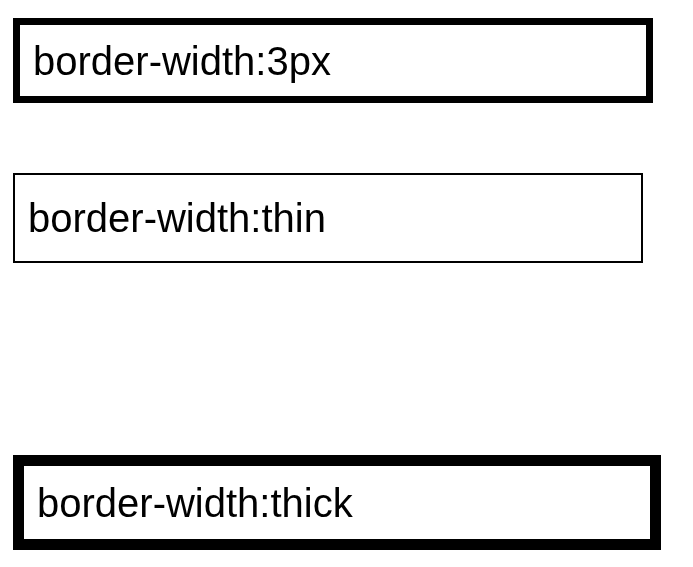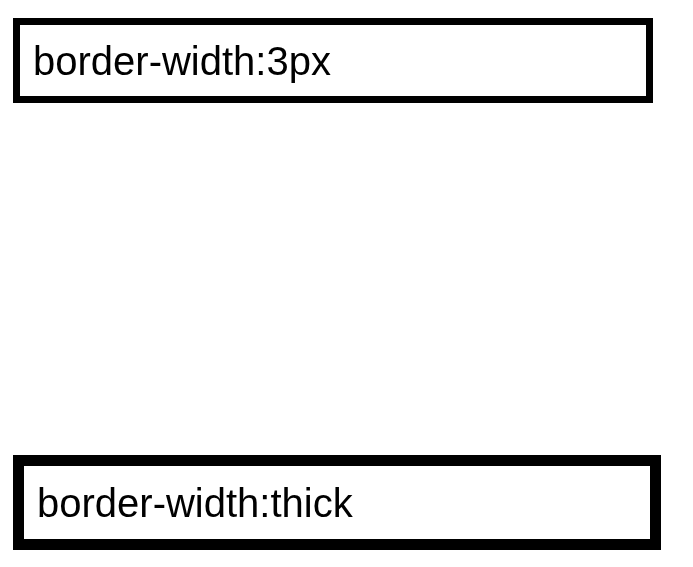--- a/index.html
+++ b/index.html
@@ -41,19 +41,22 @@
 </style>
 </head>
 <body>
 
 <div id="canvas" style="background: rgb(255, 255, 255);">
 
   <div id="box-0" class="demo-box" style="border-width: 7px; border-color: rgb(0, 0, 0); color: rgb(0, 0, 0);">
     <span class="label">border-width:3px</span>
   </div>
 
+  <div id="box-1" class="demo-box" style="border-width: 2px; border-color: rgb(0, 0, 0); color: rgb(0, 0, 0);">
+    <span class="label">border-width:thin</span>
+  </div>
 
 
   <div id="box-3" class="demo-box" style="border-width: 11px; border-color: rgb(0, 0, 0); color: rgb(0, 0, 0);">
     <span class="label">border-width:thick</span>
   </div>
 
 </div>
 
 </body></html>

